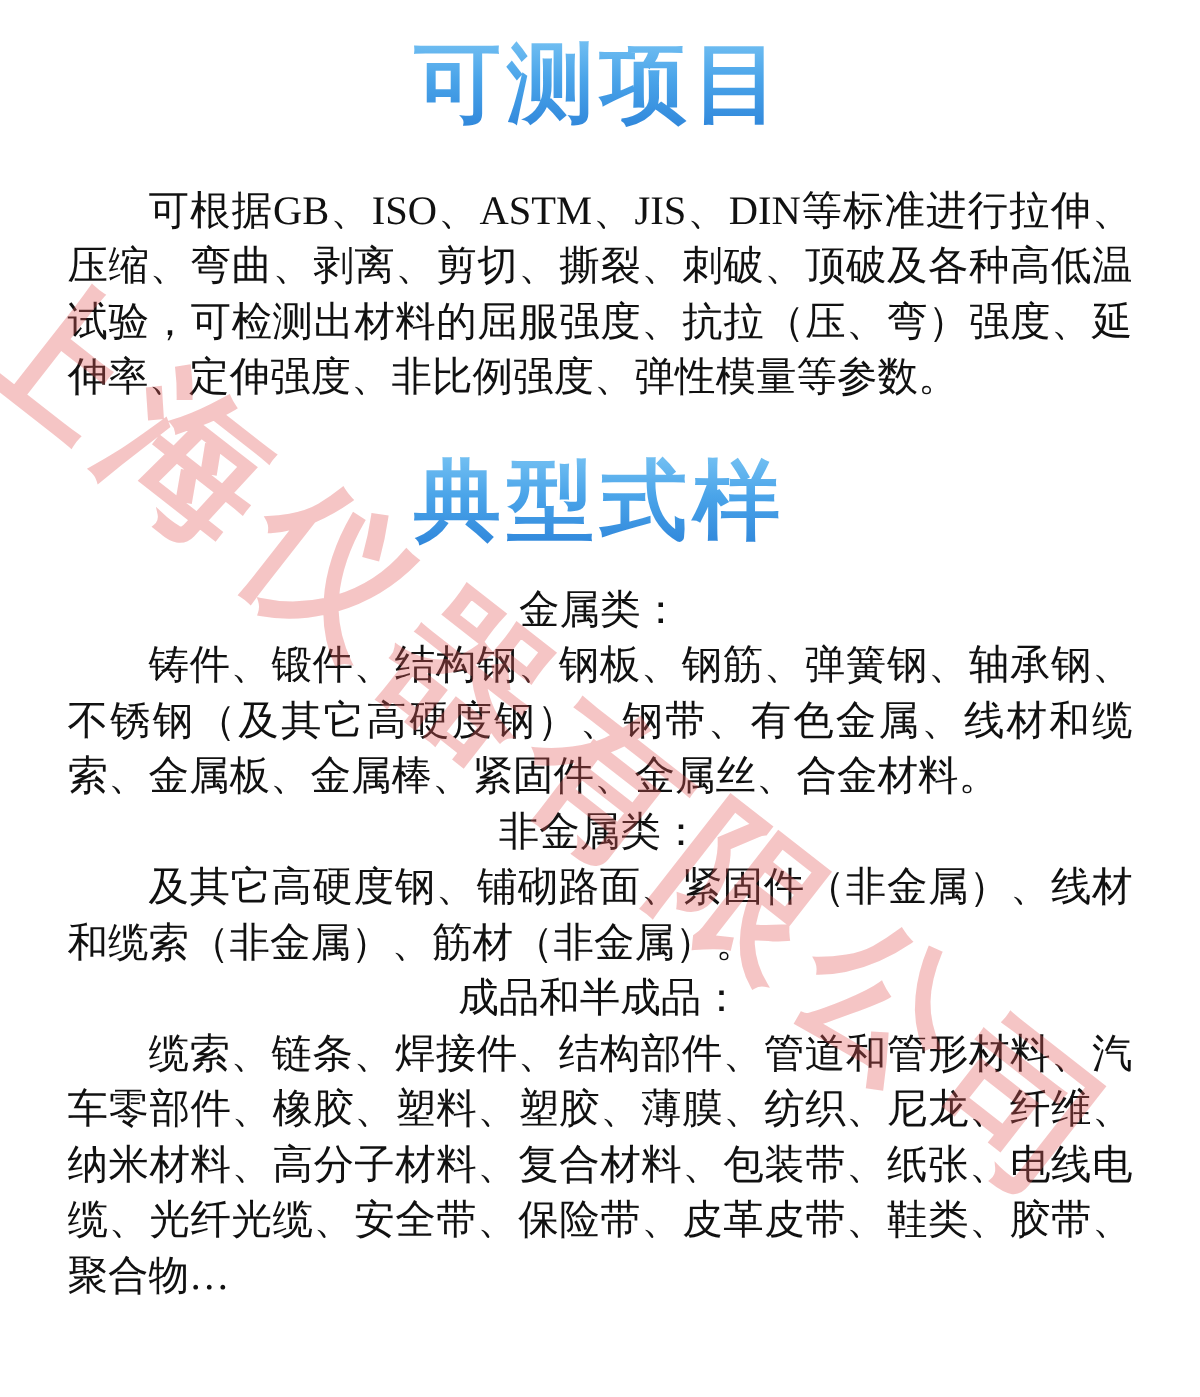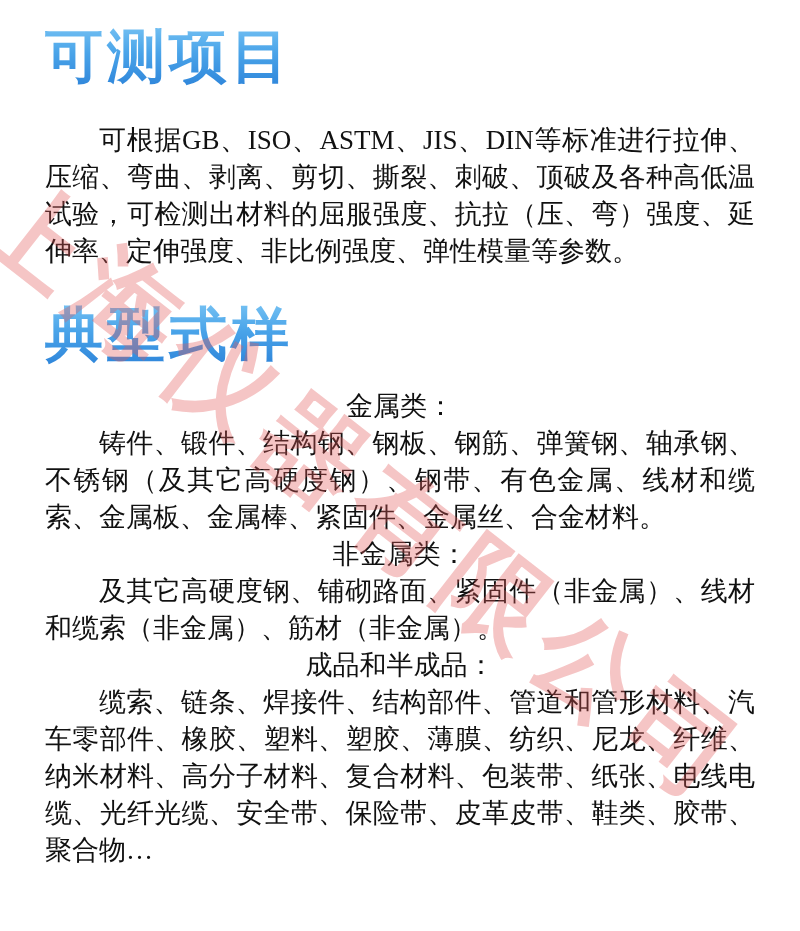--- a/index.html
+++ b/index.html
@@ -22,21 +22,21 @@
     z-index: 1;
     padding: 24px 45px 0 45px;
   }
   h1.doc-title {
     margin: 0;
     font-family: "Liberation Sans", "DejaVu Sans", sans-serif;
     font-weight: 900;
     font-size: 58px;
     line-height: 64px;
     letter-spacing: 4px;
-    text-align: left;
+    text-align: center;
     color: #3E96E4;
   }
   @supports ((-webkit-background-clip: text) or (background-clip: text)) {
     h1.doc-title {
       background: linear-gradient(180deg, #76C2F3 0%, #4AA4E9 45%, #2E85DA 100%);
       -webkit-background-clip: text;
       background-clip: text;
       color: transparent;
     }
   }

